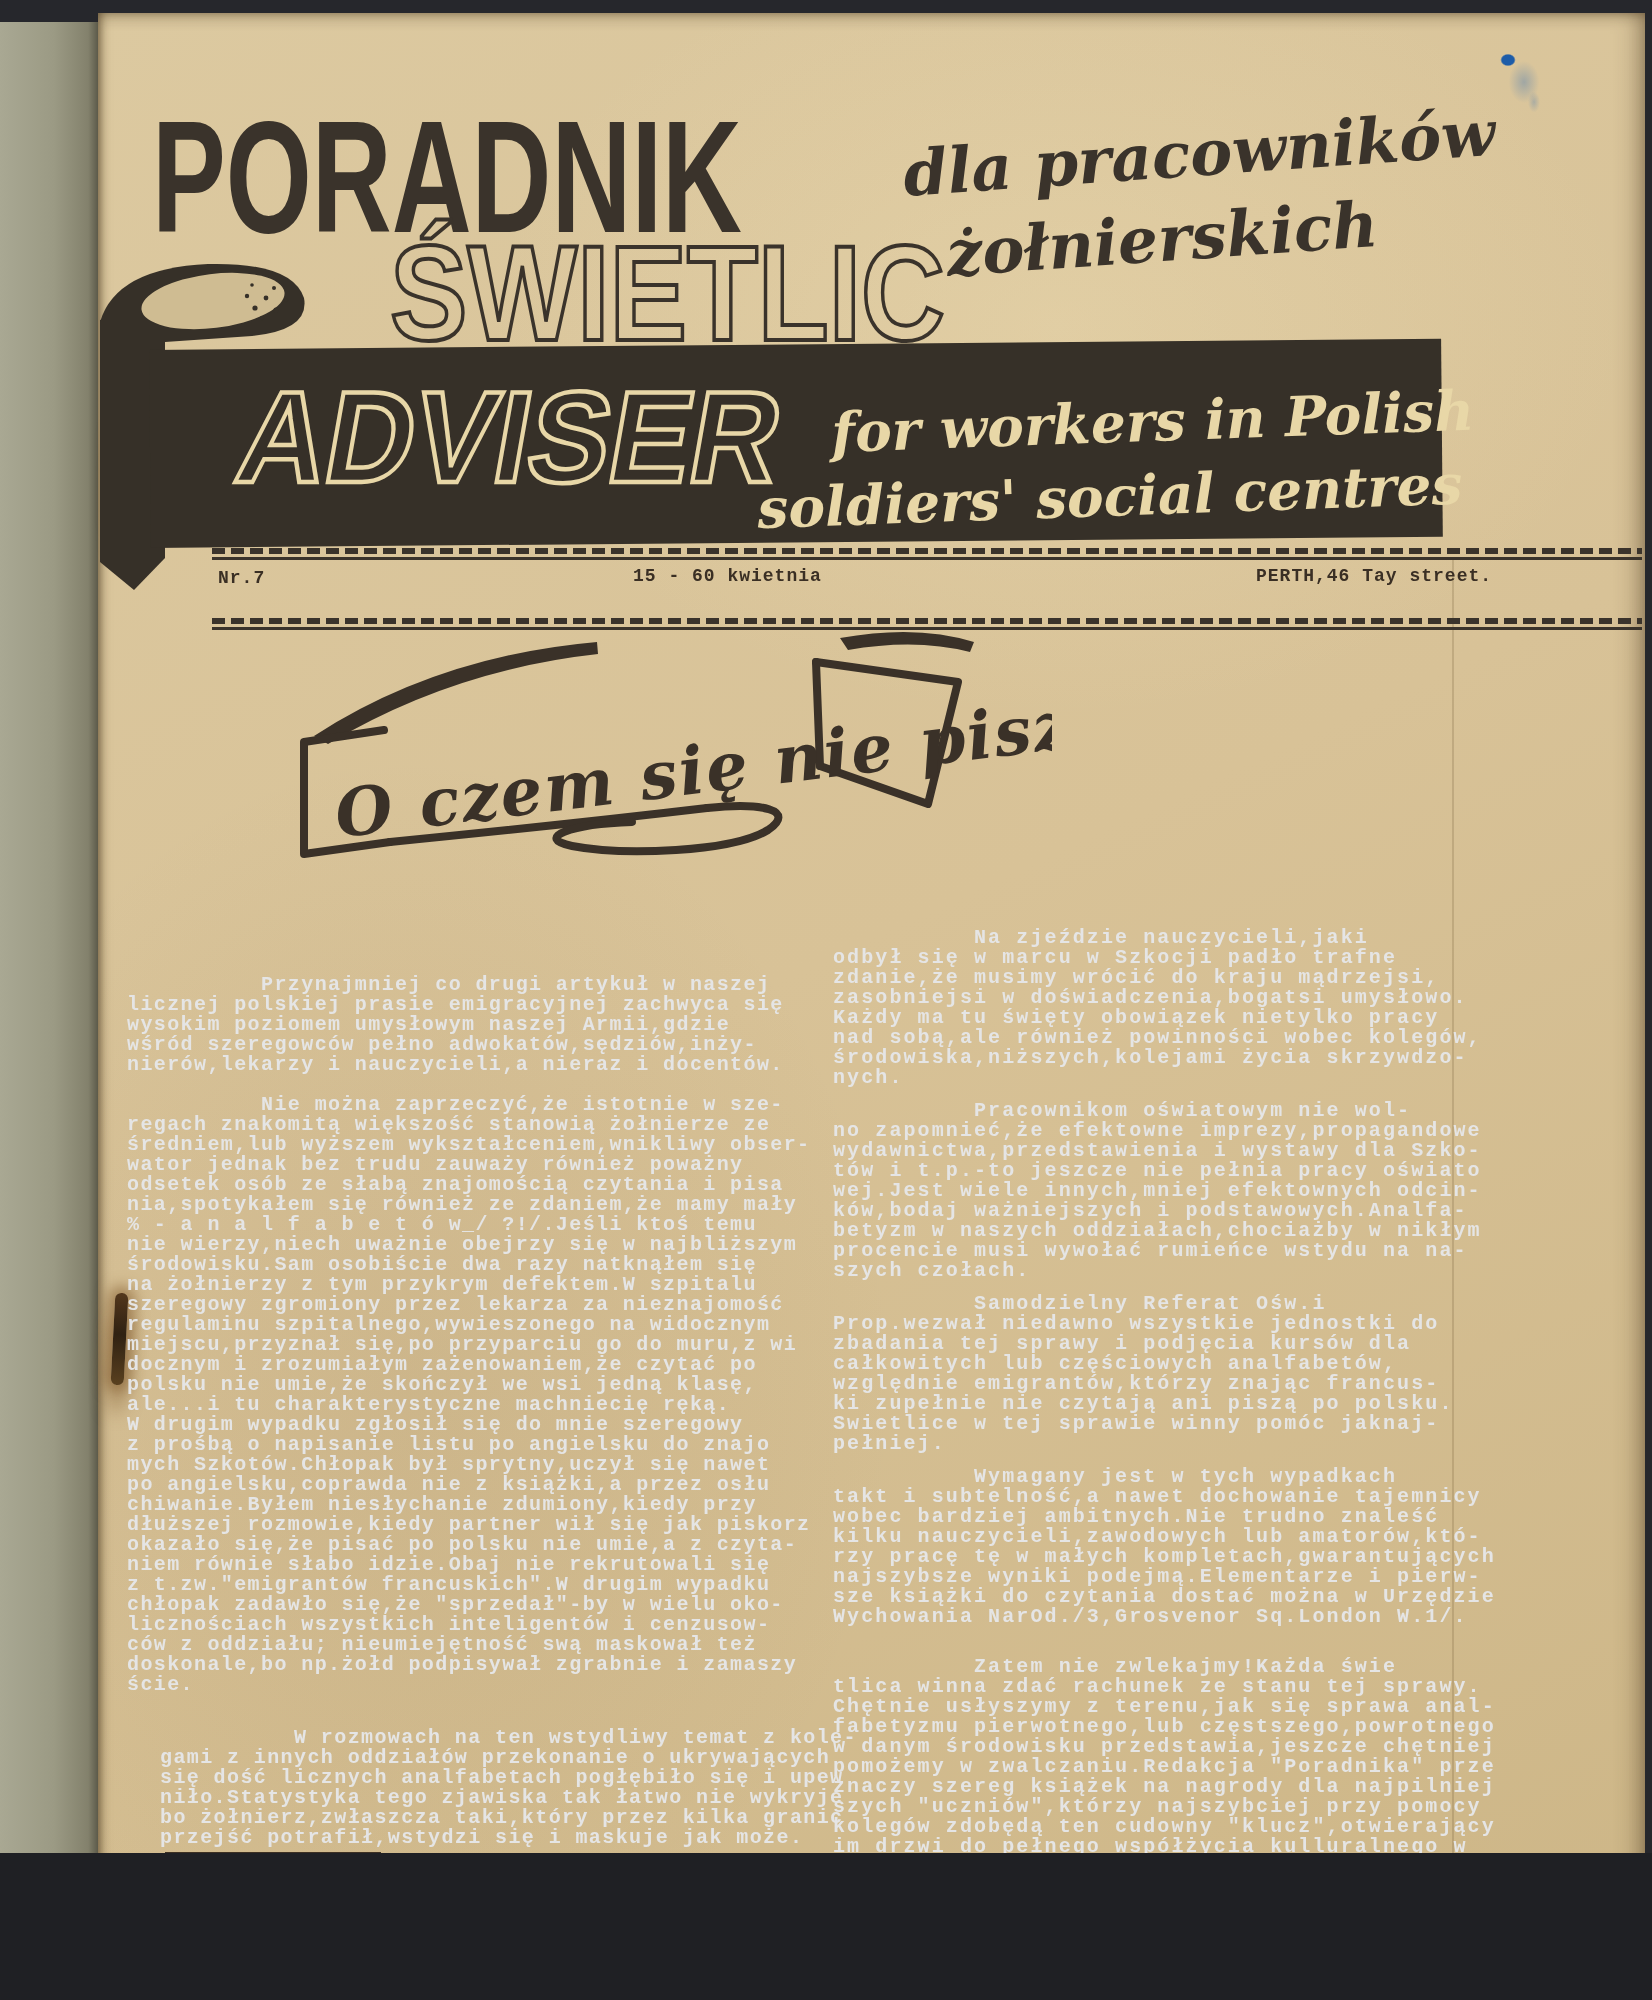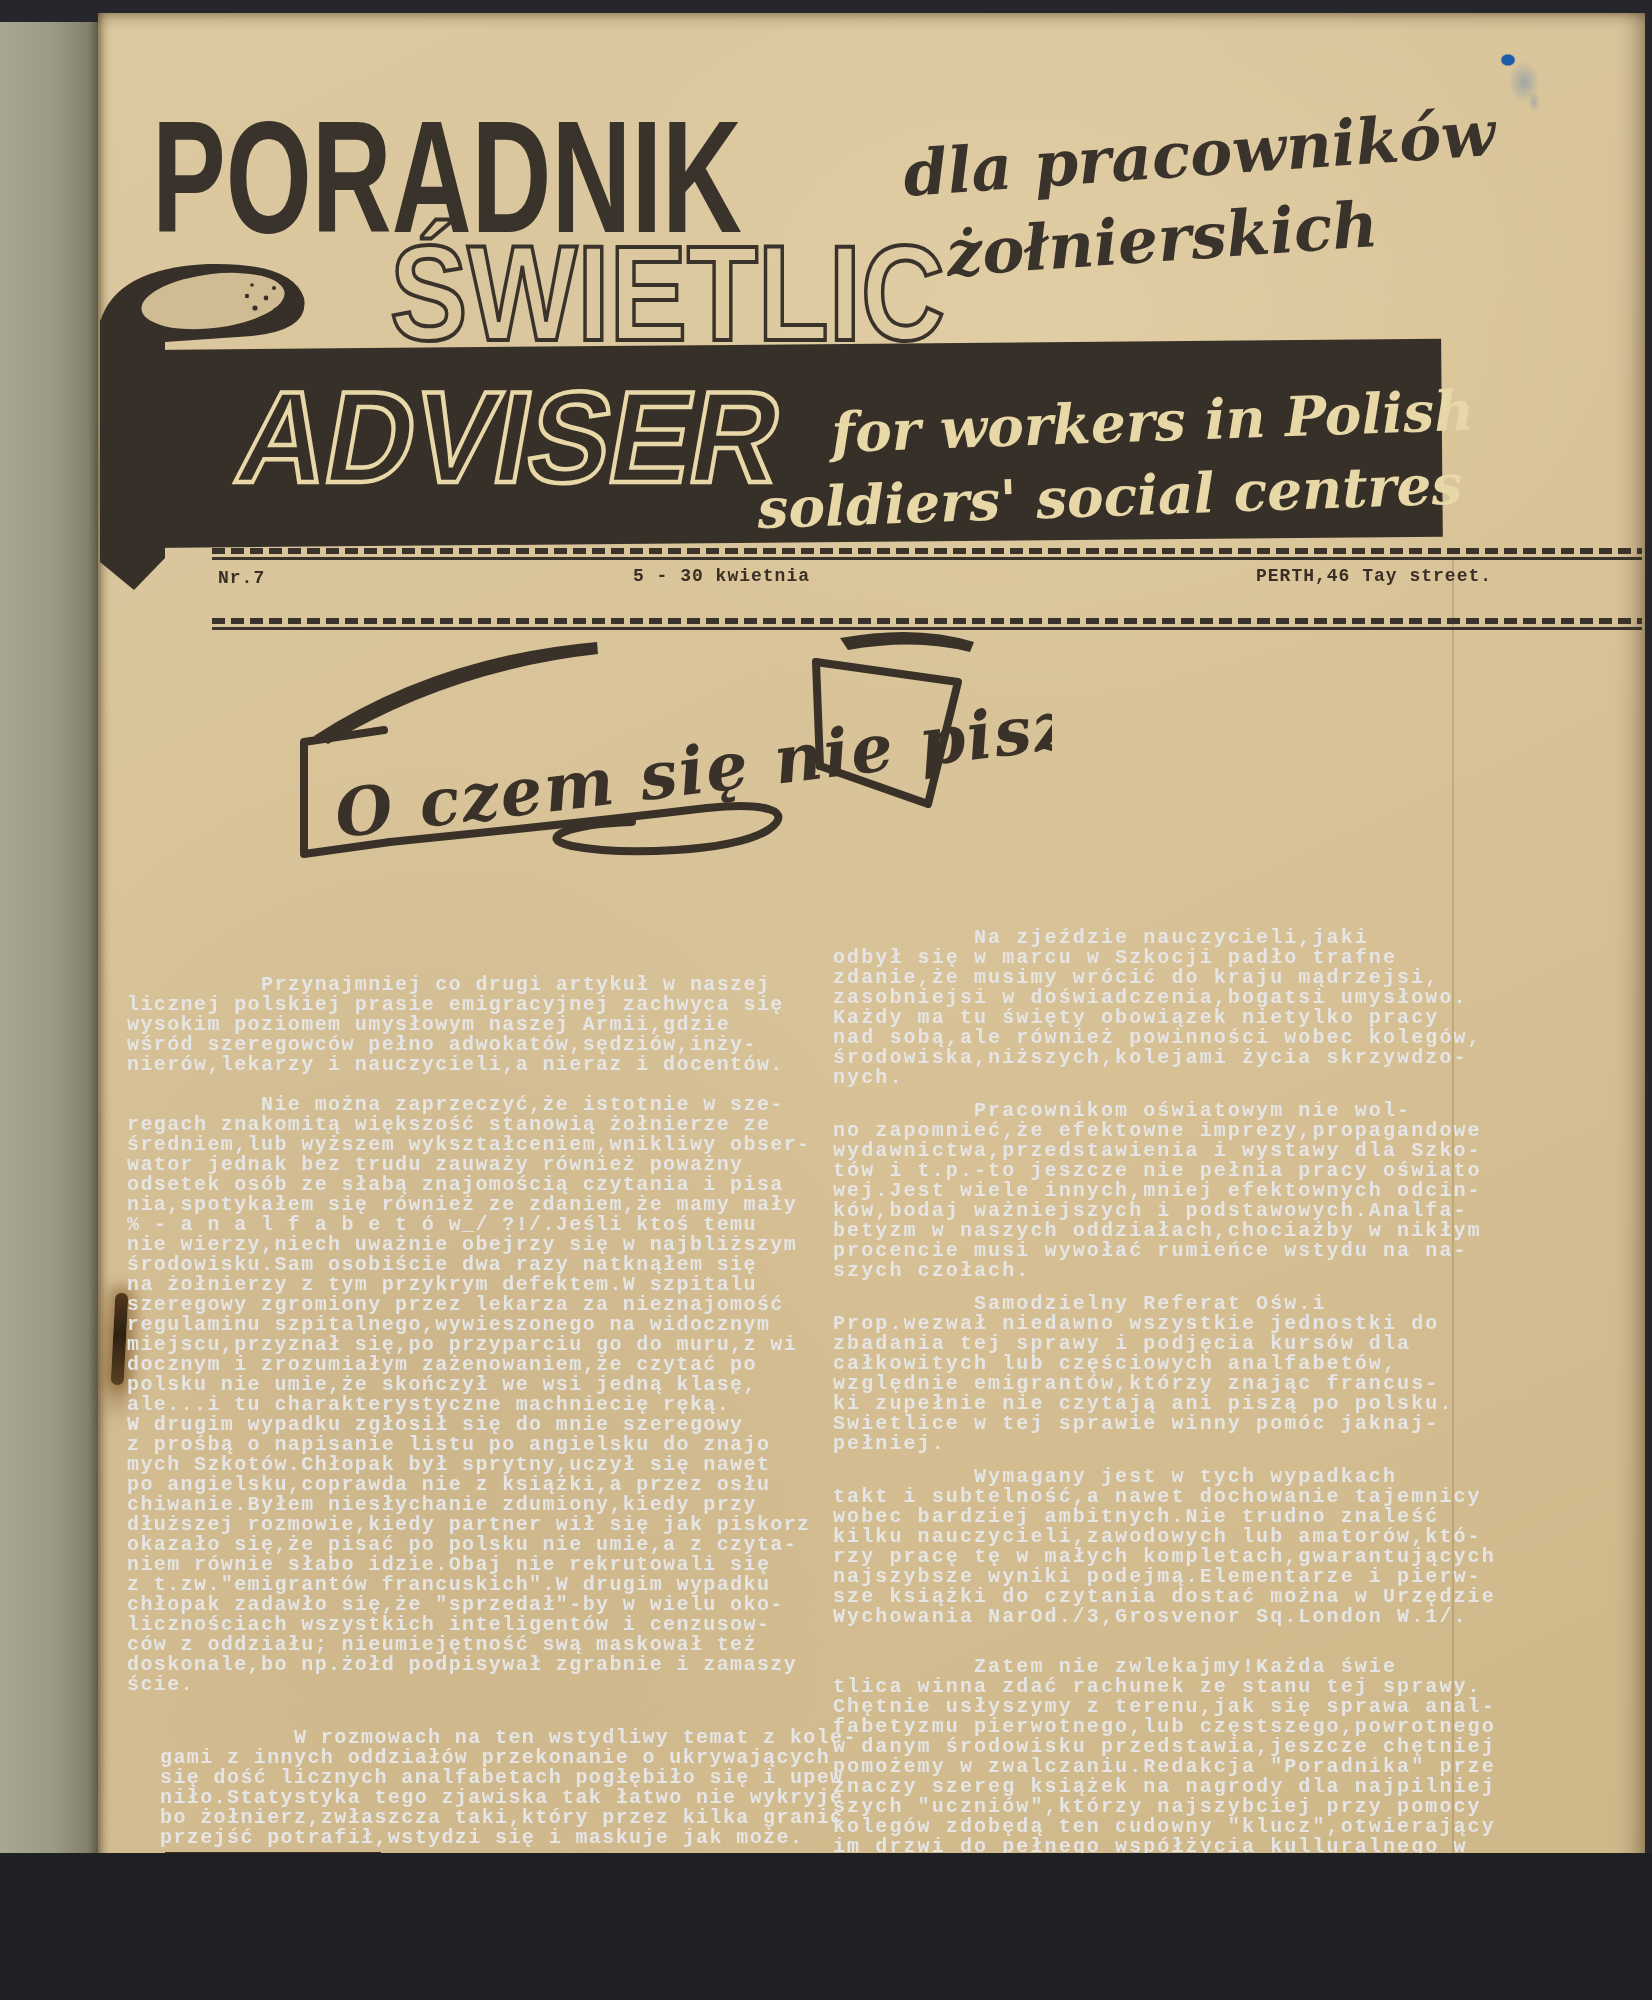--- a/index.html
+++ b/index.html
@@ -97,21 +97,21 @@
       <text x="905" y="196" font-size="63" fill="#3a332b" transform="rotate(-4 905 196)">dla pracowników</text>
       <text x="948" y="276" font-size="63" fill="#3a332b" transform="rotate(-4 948 276)">żołnierskich</text>
       <text x="832" y="452" font-size="55" fill="#e8d7a7" transform="rotate(-2 832 452)">for workers in Polish</text>
       <text x="758" y="528" font-size="55" fill="#e8d7a7" transform="rotate(-2 758 528)">soldiers' social  centres</text>
     </g>
   </svg>
 
   <div class="abs rule rule-1"></div>
   <div class="abs rule rule-2"></div>
   <div class="abs issue" style="left:218px;top:568px;">Nr.7</div>
-  <div class="abs issue" style="left:633px;top:566px;">5 - 30 kwietnia</div>
+  <div class="abs issue" style="left:633px;top:566px;">15 - 60 kwietnia</div>
   <div class="abs issue" style="left:1256px;top:566px;">PERTH,46 Tay street.</div>
 
   <svg class="abs" style="left:252px;top:618px;" width="800" height="250">
     <g fill="#3a3128">
       <path d="M62,118 Q185,38 345,24 L346,36 Q200,52 76,126 Z"></path>
       <path d="M588,20 Q665,6 722,24 L718,34 Q664,20 596,32 Z"></path>
     </g>
     <g fill="none" stroke="#3a3128" stroke-width="8" stroke-linecap="round" stroke-linejoin="round">
       <path d="M132,112 L52,124 L52,236 L138,224"></path>
       <path d="M138,224 C300,208 370,200 455,190"></path>

